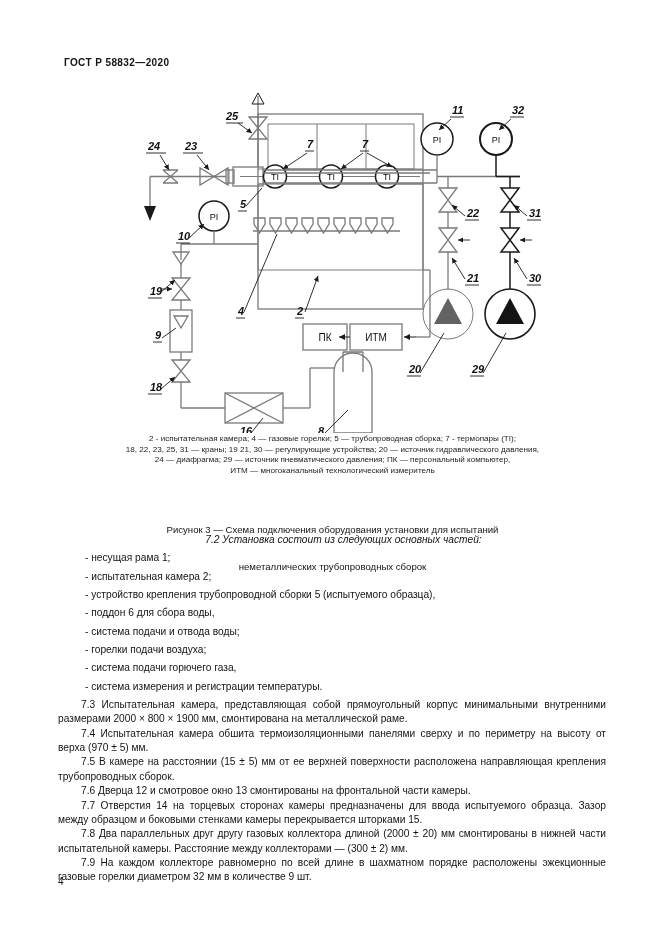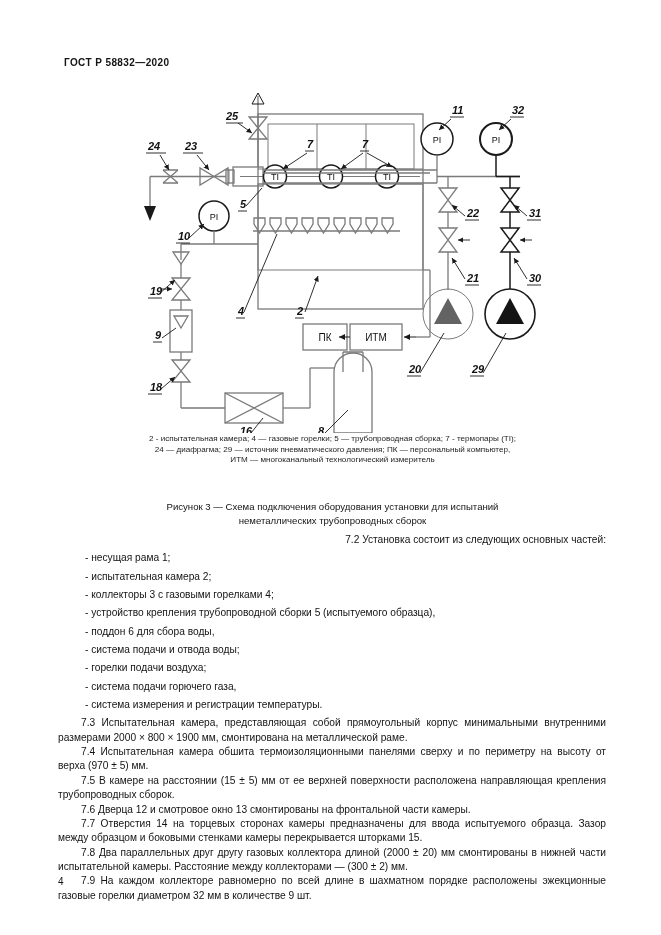--- a/index.html
+++ b/index.html
@@ -52,38 +52,38 @@
   .figure-title {
     position: absolute;
     left: 40px;
     top: 500px;
     width: 585px;
     text-align: center;
     font-size: 9.6px;
     line-height: 13.5px;
     color: #141414;
   }
-  .figure-title .ln { display: block; }
+  .figure-title .ln { display: block; margin-top: 23px; }
 
   
   .body-text {
     position: absolute;
     left: 58px;
     top: 533px;
     width: 548px;
     font-size: 10.2px;
     line-height: 14.35px;
     color: #131313;
   }
   .para {
     text-align: justify;
     text-indent: 23px;
     margin: 0;
   }
-  .para.no-just { text-align: right; }
+  .para.no-just { text-align: center; font-style: italic; }
   .bullet {
     text-indent: 0;
     padding-left: 23px;
     margin: 4px;
     text-align: left;
   }
 
   .page-number {
     position: absolute;
     left: 58px;
@@ -332,34 +332,34 @@
     <line class="lead" x1="244" y1="224" x2="277" y2="146"></line>
 
     <text class="num" x="297" y="227">2</text>
     <line class="lead" x1="295" y1="230" x2="304" y2="230"></line>
     <line class="lead" x1="305" y1="224" x2="318" y2="188" marker-end="url(#ar)"></line>
   </svg>
 </div>
 
 <div class="figure-legend">
   <span class="ln">2  - испытательная камера; 4 — газовые горелки; 5 —  трубопроводная сборка; 7 -   термопары (TI);</span>
+  <span class="ln">18, 22, 23, 25, 31 —  краны; 19  21, 30 — регулирующие устройства; 20 — источник гидравлического давления,</span>
   <span class="ln">24 — диафрагма; 29 — источник пневматического давления; ПК — персональный компьютер,</span>
   <span class="ln">ИТМ — многоканальный технологический измеритель</span>
 </div>
 
 <div class="figure-title">
   <span class="ln">Рисунок 3 — Схема подключения оборудования установки для испытаний</span>
   <span class="ln">неметаллических трубопроводных сборок</span>
 </div>
 
 <div class="body-text">
   <p class="para no-just">7.2 Установка состоит из следующих основных частей:</p>
   <p class="bullet">-  несущая рама 1;</p>
   <p class="bullet">-  испытательная камера 2;</p>
-  <p class="bullet">-  коллекторы 3 с газовыми горелками 4;</p>
   <p class="bullet">-  устройство крепления трубопроводной сборки 5 (испытуемого образца),</p>
   <p class="bullet">-  поддон 6 для сбора воды,</p>
   <p class="bullet">-  система подачи и отвода воды;</p>
   <p class="bullet">-  горелки подачи воздуха;</p>
   <p class="bullet">-  система подачи горючего газа,</p>
   <p class="bullet">-  система измерения и регистрации температуры.</p>
   <p class="para">7.3 Испытательная камера, представляющая собой прямоугольный корпус минимальными внутренними размерами 2000 × 800 × 1900 мм, смонтирована на металлической раме.</p>
   <p class="para">7.4 Испытательная камера обшита термоизоляционными панелями сверху и по периметру на высоту от верха (970 ± 5) мм.</p>
   <p class="para">7.5 В камере на расстоянии (15 ± 5) мм от ее верхней поверхности расположена направляющая крепления трубопроводных сборок.</p>
   <p class="para">7.6 Дверца 12 и смотровое окно 13 смонтированы на фронтальной части камеры.</p>

